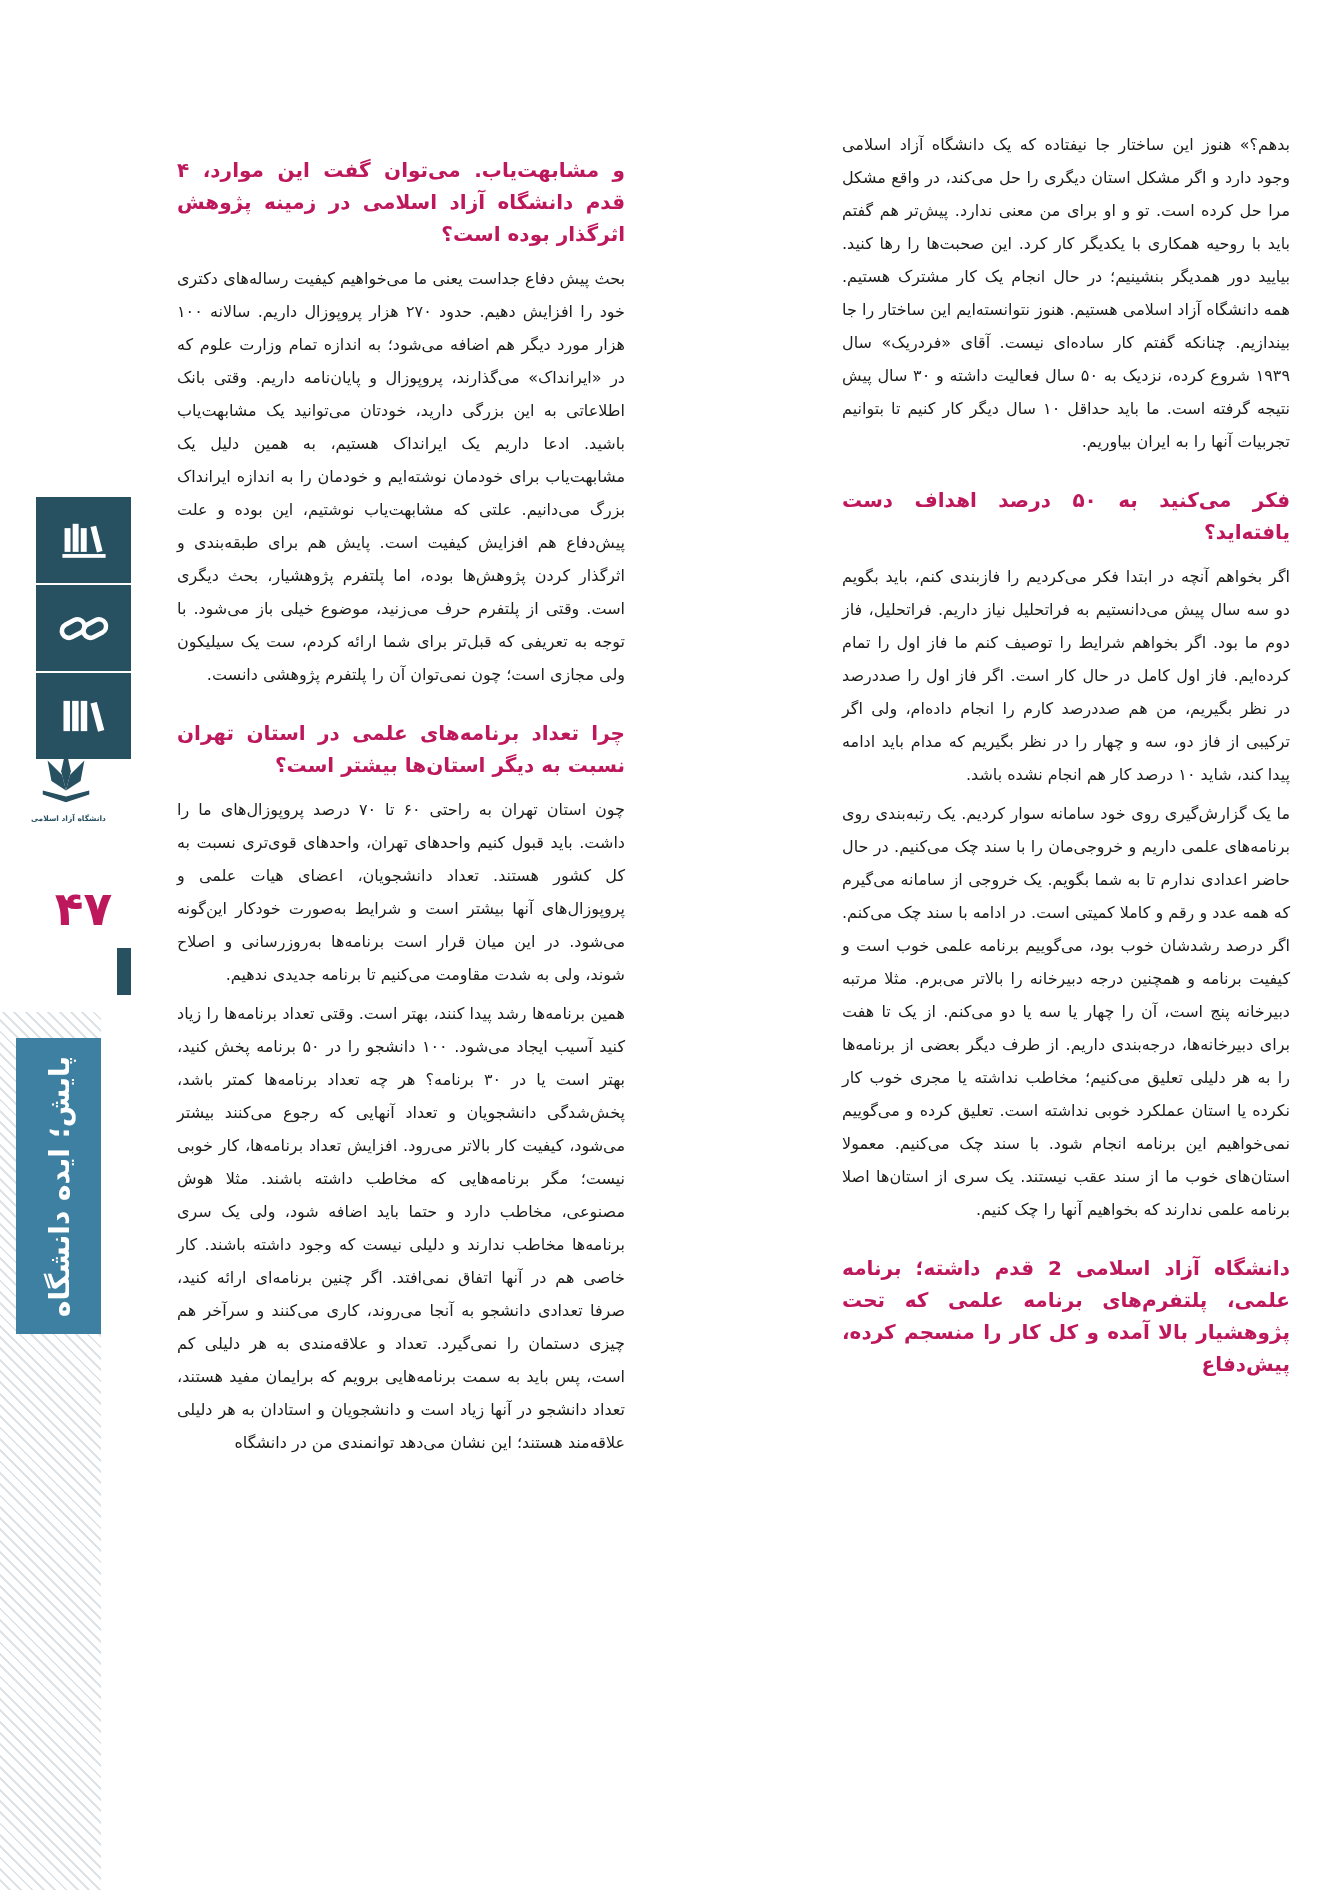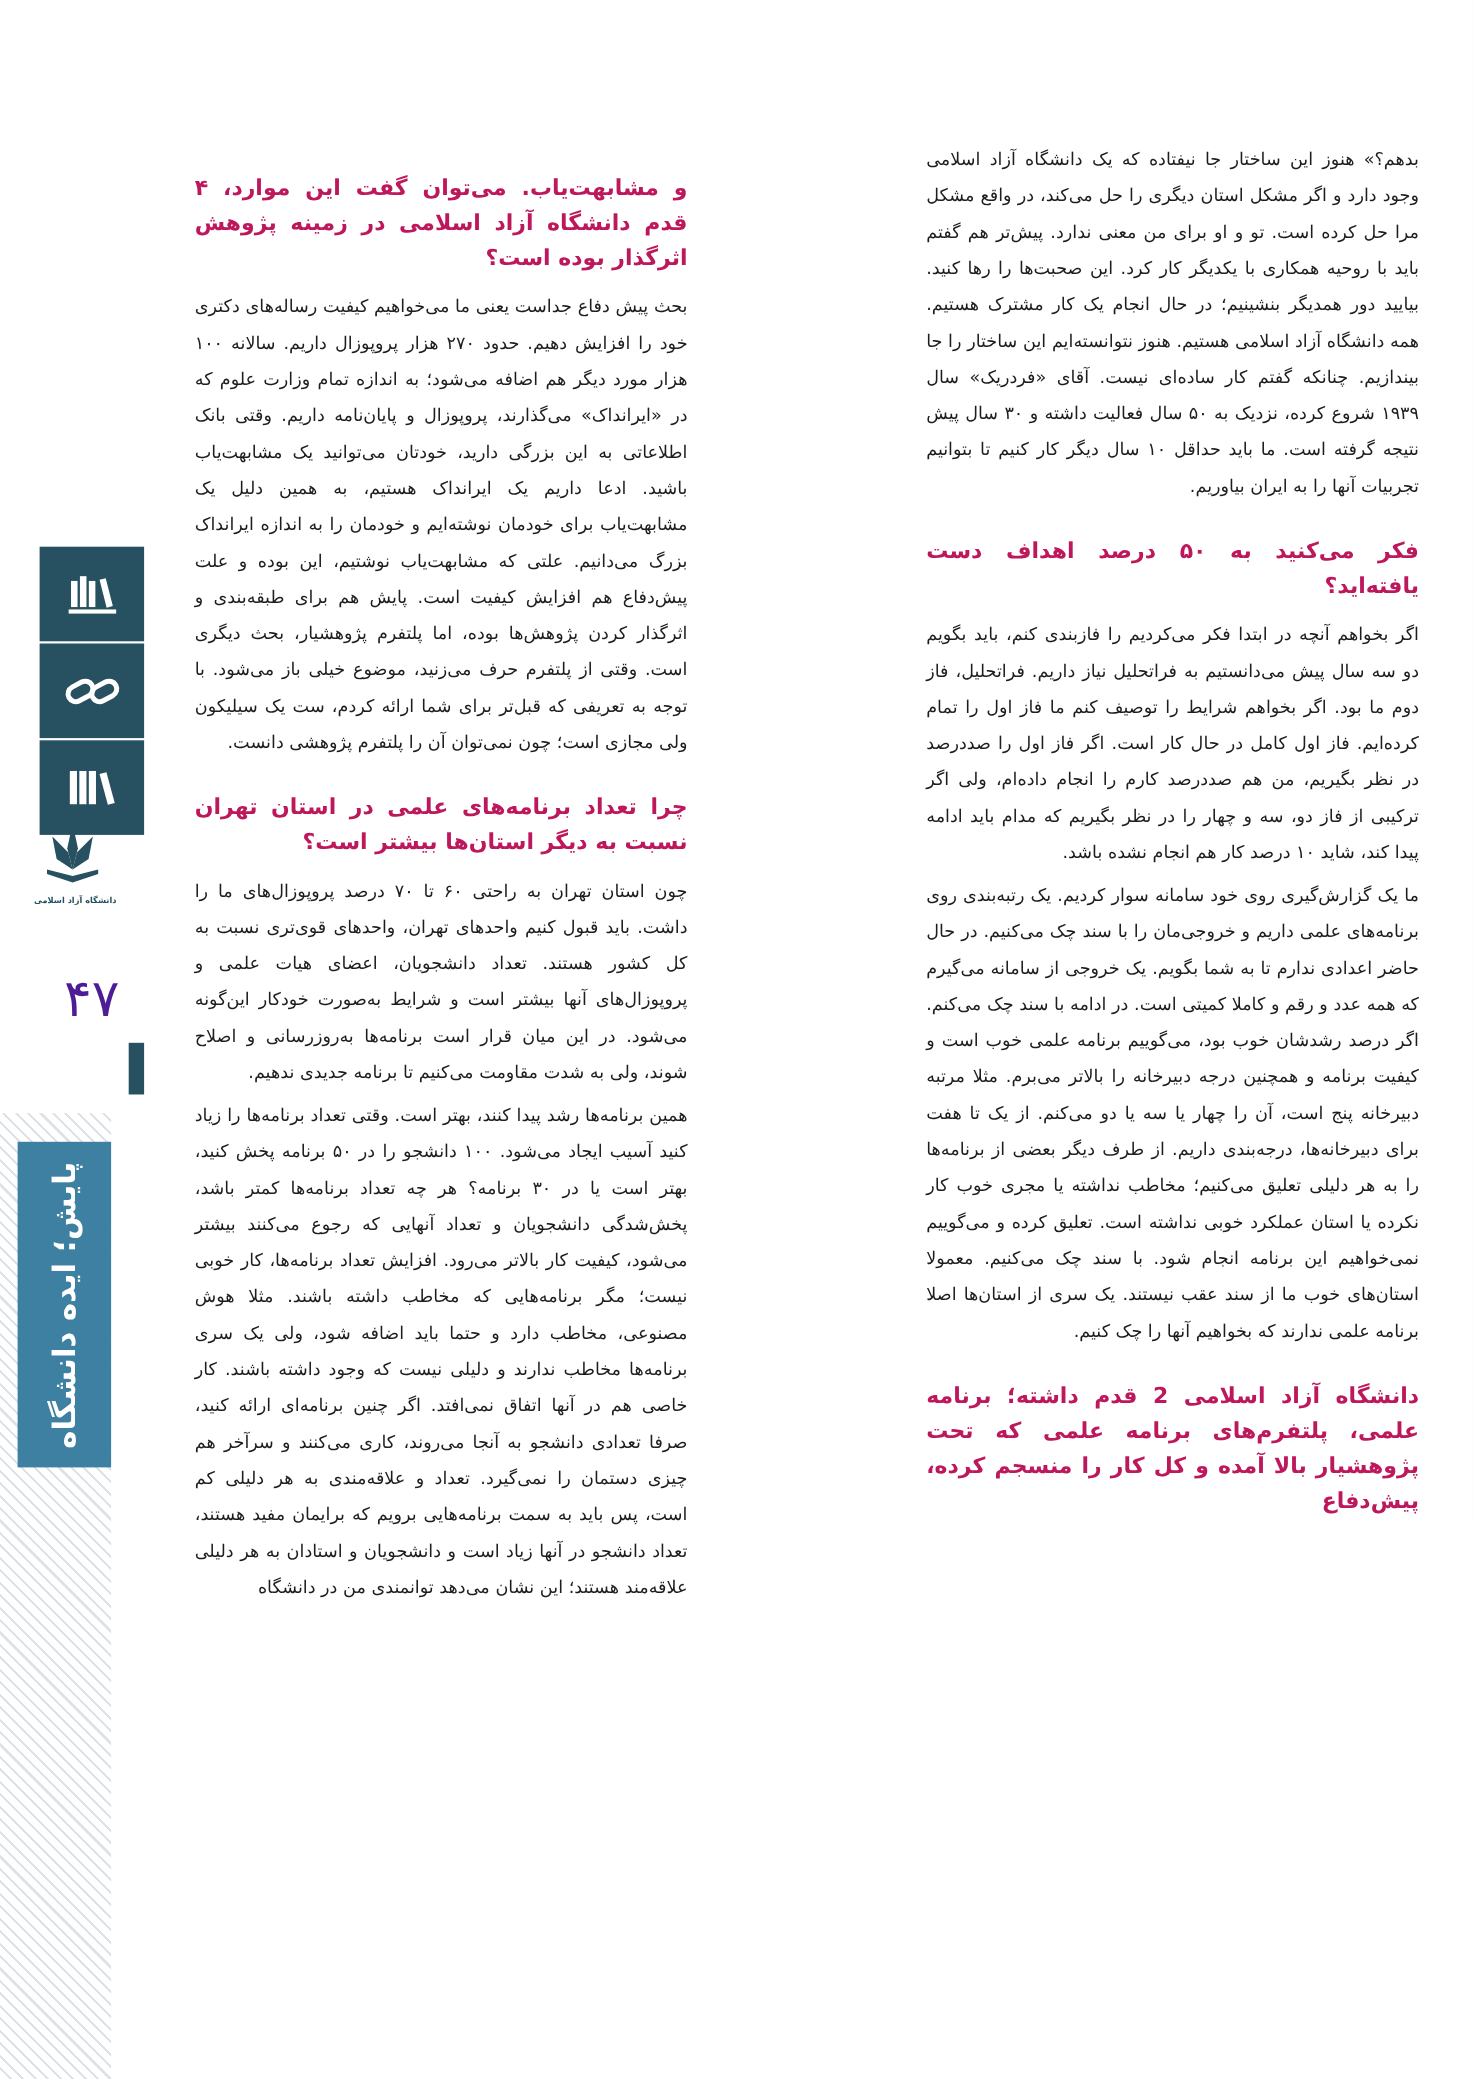--- a/index.html
+++ b/index.html
@@ -47,22 +47,22 @@
     color: #275060;
     font-weight: bold;
   }
   .page-number {
     position: absolute;
     left: 36px;
     top: 882px;
     width: 95px;
     text-align: center;
     font-size: 47px;
-    font-weight: normal;
-    color: #4c1d95;
+    font-weight: bold;
+    color: #be185d;
     line-height: 1.15;
   }
   .corner-tab {
     position: absolute;
     left: 117px;
     top: 948px;
     width: 14px;
     height: 47px;
     background: #275060;
   }

